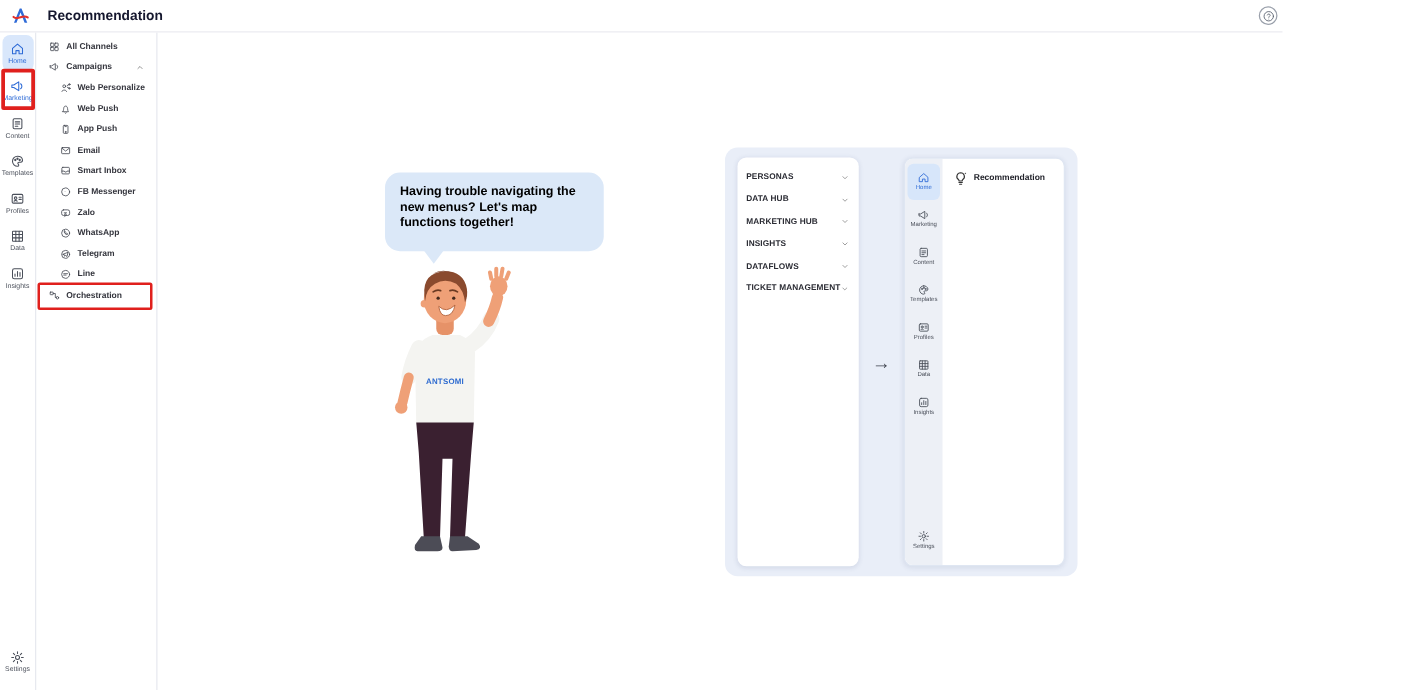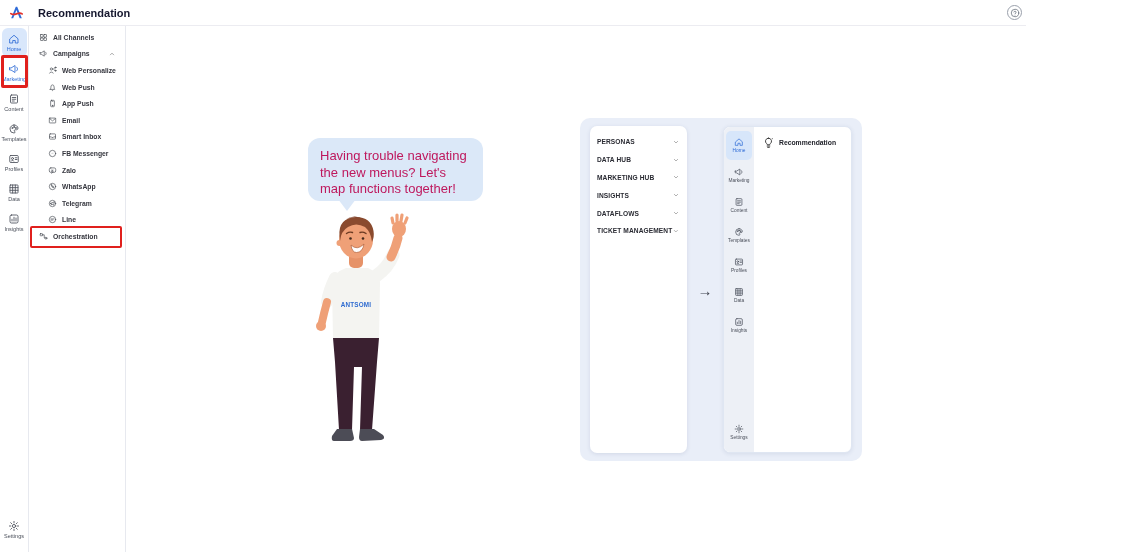--- a/index.html
+++ b/index.html
@@ -43,21 +43,21 @@
   .sm-item .chev{margin-left:auto;margin-right:9px;color:#666;}
 
   
   .hl{position:absolute;border:3px solid #e0201d;border-radius:2px;pointer-events:none;z-index:6;box-sizing:border-box;}
   .hl-marketing{left:1px;top:55px;width:27px;height:33px;}
   .hl-orch{left:30px;top:226px;width:92px;height:22px;border-width:2.5px;}
 
   
   .bubble{position:absolute;left:308px;top:138px;width:175px;height:63px;background:#dbe8f8;
           border-radius:12px;box-sizing:border-box;padding:10px 12px;}
-  .bubble .txt{font-size:13px;line-height:1.27;font-weight:400;color:#be185d;}
+  .bubble .txt{font-size:10px;line-height:1.27;font-weight:700;color:#000000;}
   .bubble-tail{position:absolute;left:338px;top:199px;width:0;height:0;border-left:9px solid transparent;
                border-right:9px solid transparent;border-top:12px solid #dbe8f8;}
   .character{position:absolute;left:302px;top:210px;}
 
   
   .map-box{position:absolute;left:580px;top:118px;width:282px;height:343px;background:#e9eef8;border-radius:10px;}
   .old-card{position:absolute;left:10px;top:8px;width:97px;height:327px;background:#fff;border-radius:7px;
             box-shadow:0 1px 4px rgba(40,60,110,.12);box-sizing:border-box;padding:7px 7px;}
   .om-row{height:17.8px;display:flex;align-items:center;cursor:pointer;}
   .om-row .lbl{font-size:6.6px;font-weight:700;color:#2a2b33;letter-spacing:.1px;white-space:nowrap;}

